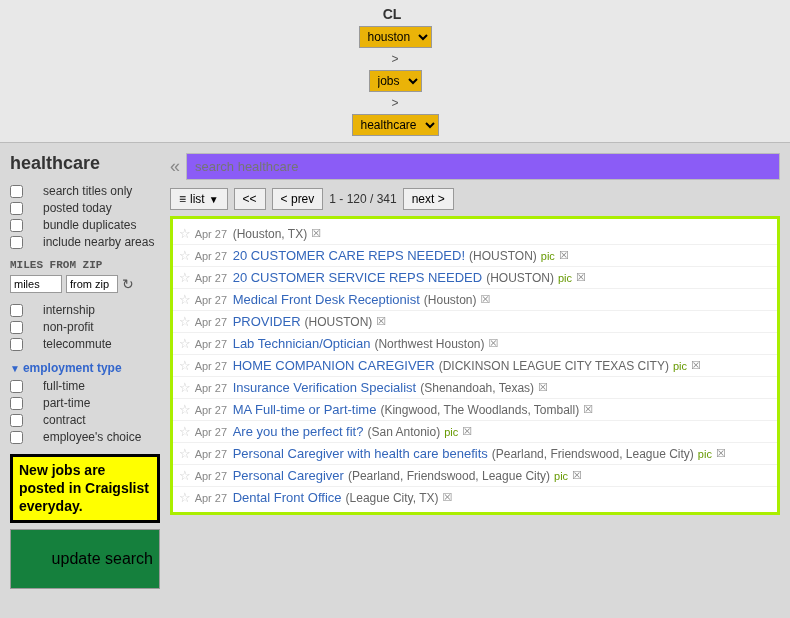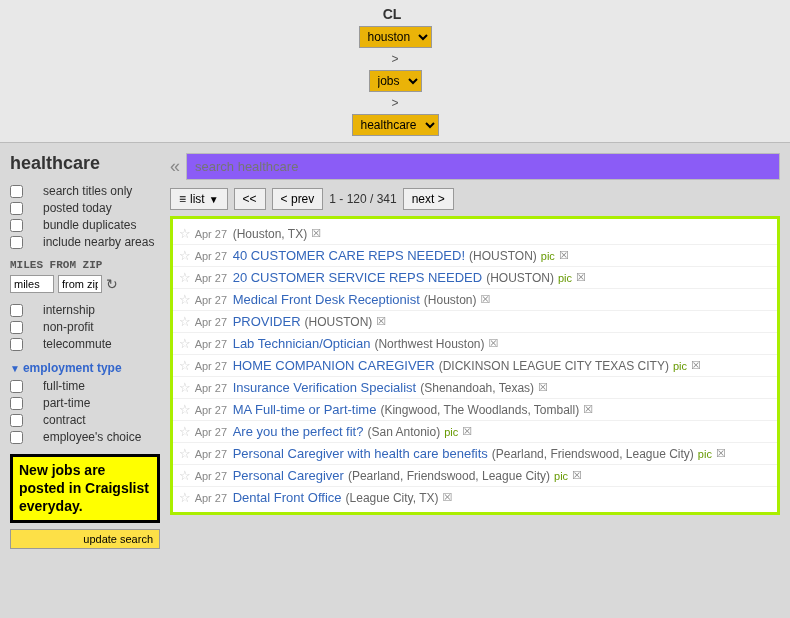--- a/index.html
+++ b/index.html
@@ -73,21 +73,21 @@
       margin-bottom: 4px;
       font-family: Liberation Mono, monospace;
     }
     .miles-row {
       display: flex;
       gap: 4px;
       align-items: center;
       margin-bottom: 6px;
     }
     .miles-row input[type="text"] {
-      width: 44px;
+      width: 52px;
       font-size: 11px;
       padding: 2px 3px;
       border: 1px solid #999;
     }
     .miles-row .refresh-icon {
       font-size: 14px;
       color: #555;
       cursor: pointer;
     }
     .employment-label {
@@ -113,24 +113,24 @@
       font-family: Arial, sans-serif;
       padding: 4px 6px;
       margin-top: 8px;
       margin-bottom: 6px;
       line-height: 1.3;
     }
 
     .update-btn {
       display: block;
       width: 100%;
-      background: #fde047;
+      background: #15803d;
       border: 1px solid #999;
-      font-size: 11px;
-      padding: 3px 6px;
+      font-size: 16px;
+      padding: 20px 6px;
       cursor: pointer;
       text-align: right;
     }
 
     
     #content {
       flex: 1;
       padding: 10px 10px 10px 0;
     }
 
@@ -353,21 +353,21 @@
     <span class="star-icon">☆</span>
     <span class="result-date">Apr 27</span>
     <span class="result-meta">(Houston, TX)</span>
 
     <span class="tag-x">☒</span>
   </div>
         <div class="result-row">
     <span class="star-icon">☆</span>
     <span class="result-date">Apr 27</span>
     <span class="result-title">
-      <a href="#">40 CUSTOMER CARE REPS NEEDED!</a>
+      <a href="#">20 CUSTOMER CARE REPS NEEDED!</a>
     </span>
     <span class="result-meta">(HOUSTON)</span>
     <span class="tag-pic">pic</span>
     <span class="tag-x">☒</span>
   </div>
         <div class="result-row">
     <span class="star-icon">☆</span>
     <span class="result-date">Apr 27</span>
     <span class="result-title">
       <a href="#">20 CUSTOMER SERVICE REPS NEEDED</a>

